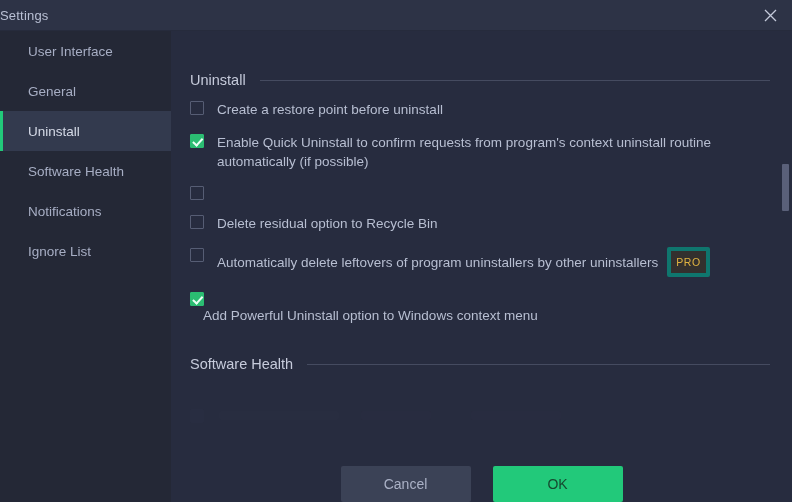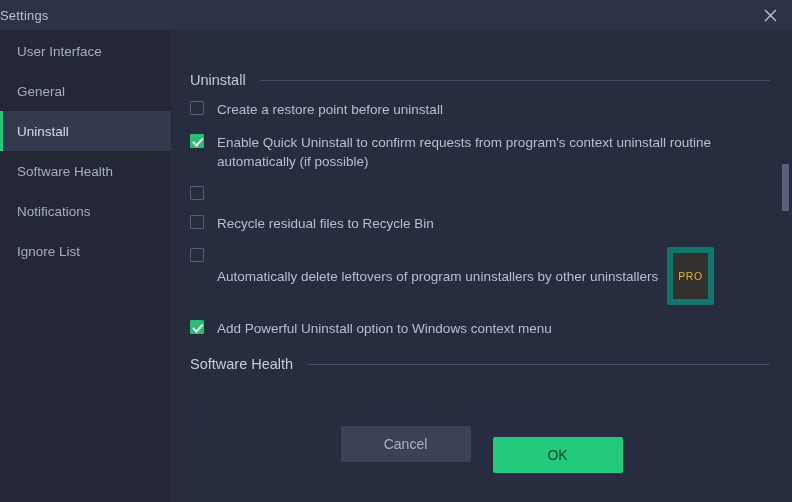--- a/index.html
+++ b/index.html
@@ -59,21 +59,21 @@
     width: 171px;
     height: 471px;
     background: #242836;
     box-sizing: border-box;
   }
   .nav-item {
     position: relative;
     height: 40px;
     display: flex;
     align-items: center;
-    padding-left: 17px;
+    padding-left: 28px;
     font-size: 13.5px;
     color: #a7aec4;
     cursor: pointer;
     box-sizing: border-box;
   }
   .nav-item.active {
     background: #333a4e;
     color: #d6dbe8;
   }
   .nav-item.active::before {
@@ -118,21 +118,21 @@
   #health-section    { position: absolute; left: 19px; top: 325px; right: 0; }
 
   .opt-list { margin-top: 12px; }
 
   .opt-row {
     display: flex;
     align-items: flex-start;
     margin-bottom: 14px;
     cursor: pointer;
   }
-  .opt-row:last-child { margin-bottom: 0; }
+  .opt-row:last-child { margin-bottom: 0; flex-direction: column; }
 
   .cbox {
     flex: none;
     width: 14px;
     height: 14px;
     margin-top: 1px;
     box-sizing: border-box;
     border: 1px solid #565d74;
     border-radius: 1px;
     background: transparent;
@@ -157,25 +157,25 @@
     margin-left: 13px;
     font-size: 13.5px;
     line-height: 19px;
     color: #b8bfd2;
     max-width: 528px;
   }
 
   .pro-badge {
     display: inline-block;
     margin-left: 9px;
-    padding: 16px 5px;
+    padding: 4px 5px;
     font-size: 10.5px;
     line-height: 14px;
     color: #e0b341;
-    border: 6px solid #0f766e;
+    border: 4px solid #0f766e;
     border-radius: 2px;
     background: #33302e;
     vertical-align: 1px;
     letter-spacing: .6px;
   }
 
   
   .ghost {
     position: absolute;
     background: #2a2f43;
@@ -184,21 +184,21 @@
   }
 
   
   .footer {
     position: absolute;
     left: 171px;
     top: 426px;
     width: 621px;
     height: 76px;
     display: flex;
-    align-items: flex-start;
+    align-items: flex-end;
     justify-content: center;
     gap: 22px;
   }
   .btn {
     width: 130px;
     height: 36px;
     border: none;
     border-radius: 2px;
     font-family: "Liberation Sans", sans-serif;
     font-size: 14px;
@@ -290,21 +290,21 @@
           <span class="cbox checked"></span>
           <span class="opt-label">Enable Quick Uninstall to confirm requests from program's context uninstall routine automatically (if possible)</span>
         </div>
 
         <div class="opt-row">
           <span class="cbox"></span>
         </div>
 
         <div class="opt-row">
           <span class="cbox"></span>
-          <span class="opt-label">Recycle residual files to Recycle Bin</span>
+          <span class="opt-label">Delete residual option to Recycle Bin</span>
         </div>
 
         <div class="opt-row">
           <span class="cbox"></span>
           <span class="opt-label"><span>Automatically delete leftovers of program uninstallers by other uninstallers</span><span class="pro-badge">PRO</span></span>
         </div>
 
         <div class="opt-row">
           <span class="cbox checked"></span>
           <span class="opt-label">Add Powerful Uninstall option to Windows context menu</span>

